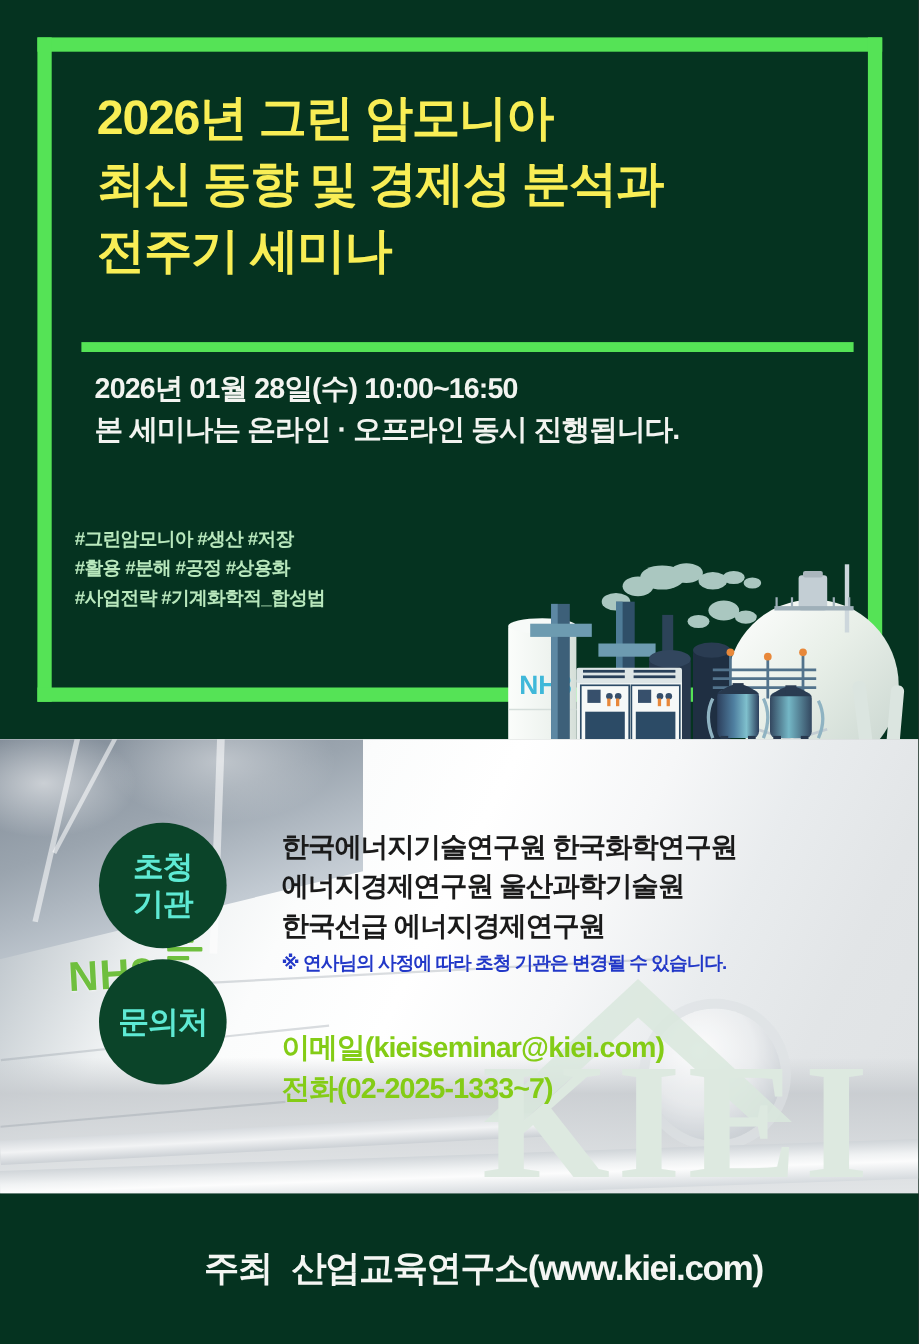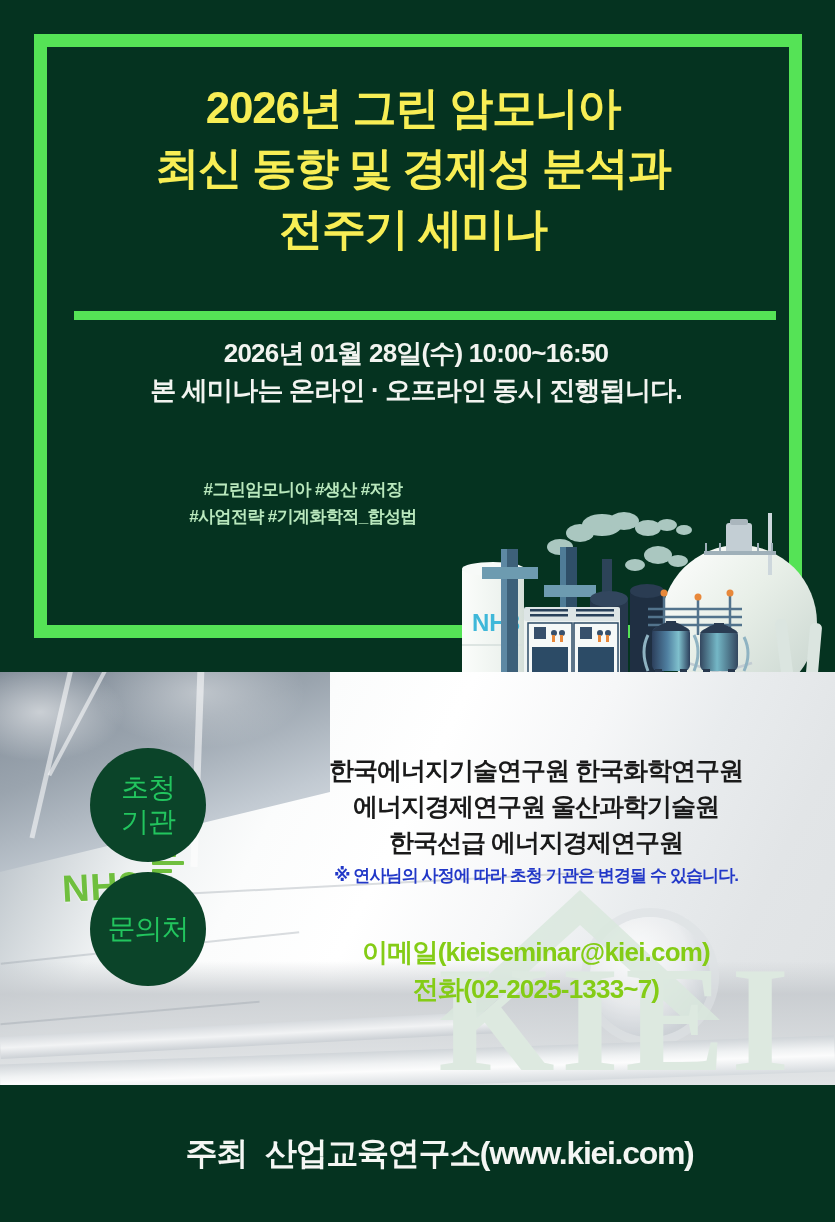--- a/index.html
+++ b/index.html
@@ -10,21 +10,20 @@
     -webkit-font-smoothing: antialiased;
   }
 
   .poster {
     position: relative;
     width: 835px;
     height: 1222px;
     overflow: hidden;
     background: #053320;
     margin: 0 auto;
-    text-align: center;
   }
 
   
   .top-panel {
     position: absolute;
     left: 0; top: 0;
     width: 835px;
     height: 672px;
     background: #053320;
     overflow: hidden;
@@ -198,22 +197,22 @@
 
   
   .badge {
     position:absolute;
     border-radius:50%;
     background:#0B4429;
     display:flex;
     flex-direction:column;
     align-items:center;
     justify-content:center;
-    color:#22c55e;
-    font-weight:400;
+    color:#5eead4;
+    font-weight:700;
     letter-spacing:-1px;
   }
   .badge-invite {
     left:90px; top:748px;
     width:116px; height:114px;
     font-size:28px;
     line-height:1.22;
   }
   .badge-contact {
     left:90px; top:872px;
@@ -299,20 +298,21 @@
 
     <div class="title-rule"></div>
 
     <div class="info-block">
       <div class="info-line">2026년 01월 28일(수) 10:00~16:50</div>
       <div class="info-line">본 세미나는 온라인 · 오프라인 동시 진행됩니다.</div>
     </div>
 
     <div class="tag-block">
       <div class="tag-line">#그린암모니아  #생산  #저장</div>
+      <div class="tag-line">#활용  #분해  #공정  #상용화</div>
       <div class="tag-line">#사업전략  #기계화학적_합성법</div>
     </div>
 
     <div class="illustration">
       <svg viewBox="0 0 383 185" xmlns="http://www.w3.org/2000/svg">
         <defs>
           <linearGradient id="domeG" x1="0" y1="0" x2="1" y2="1">
             <stop offset="0%" stop-color="#ffffff"></stop>
             <stop offset="45%" stop-color="#e8efe8"></stop>
             <stop offset="100%" stop-color="#c6d3cd"></stop>

